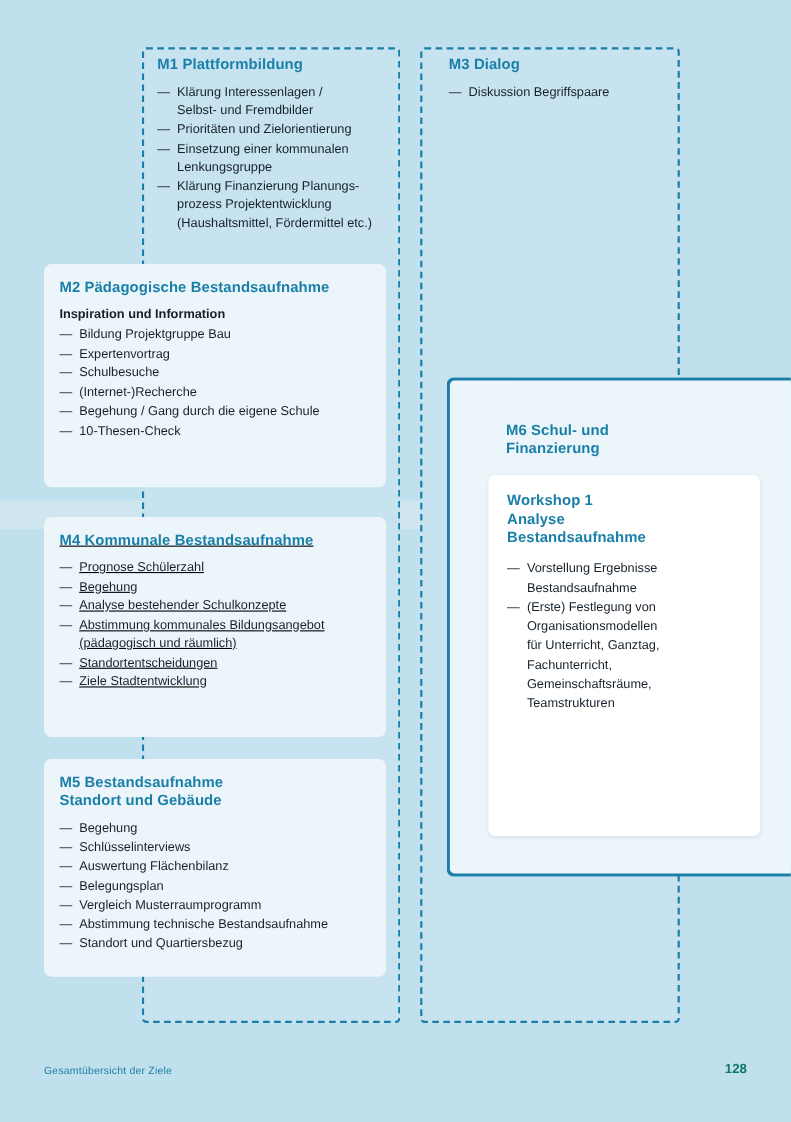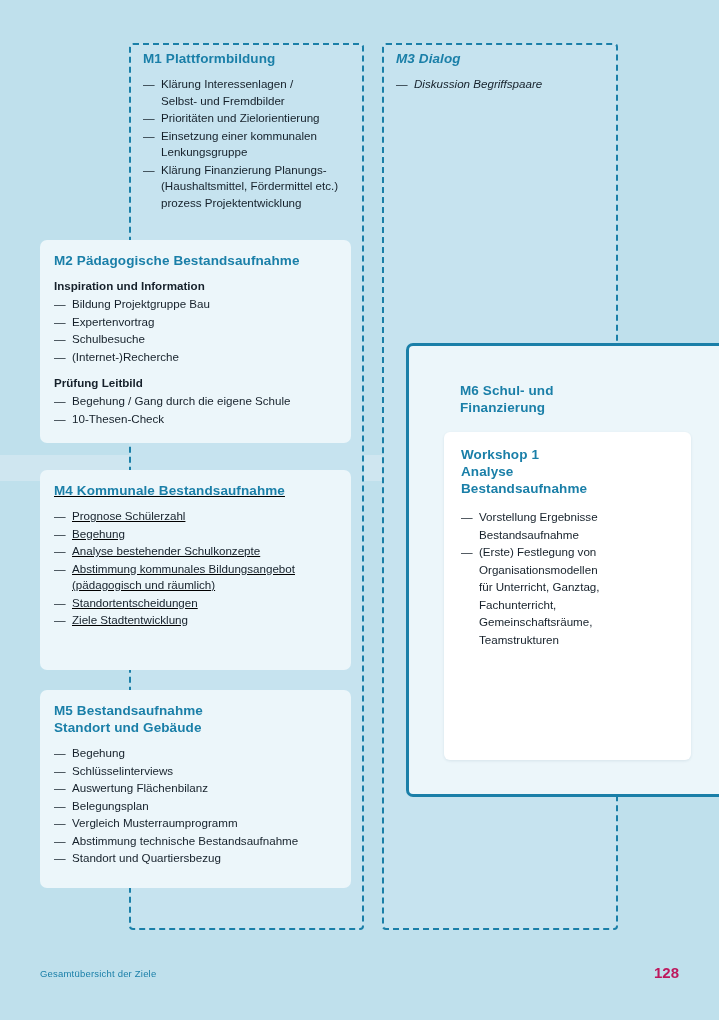--- a/index.html
+++ b/index.html
@@ -113,21 +113,21 @@
   ul.items li .dash {
     position: absolute;
     left: 0;
     top: 0;
     color: #15202a;
   }
   ul.items li .cont { display: block; }
 
   
   .b-m1 { left: 143px; top: 50px;  width: 218px; }
-  .b-m3 { left: 396px; top: 50px;  width: 215px; font-style: italic; }
+  .b-m3 { left: 408px; top: 50px;  width: 215px; }
   .b-m2 { left: 54px;  top: 252px; width: 290px; }
   .b-m4 { left: 54px;  top: 482px; width: 292px; text-decoration: underline; }
   .b-m5 { left: 54px;  top: 702px; width: 292px; }
   .b-m6 { left: 460px; top: 372px; width: 150px; margin-top: 10px; }
   .b-ws { left: 461px; top: 446px; width: 215px; }
 
   .b-m6 .mtitle { margin-bottom: 0; }
   .b-ws .mtitle { margin-bottom: 11px; }
   .b-ws ul.items li { line-height: 17.5px; margin-bottom: 0; }
 
@@ -145,23 +145,23 @@
     left: 40px;
     top: 8px;
     color: #1a7fa8;
     font-size: 9.5px;
     letter-spacing: .2px;
   }
   .footer-page {
     position: absolute;
     right: 40px;
     top: 4px;
-    color: #be185d;
+    color: #0f766e;
     font-weight: bold;
-    font-size: 15px;
+    font-size: 12px;
   }
 </style>
 </head>
 <body>
 
 <div id="page">
 
   <div class="band band-a"></div>
 
   <div class="dashcol dashcol-left"></div>
@@ -188,22 +188,22 @@
         <span>Prioritäten und Zielorientierung</span>
       </li>
       <li>
         <span class="dash">—</span>
         <span>Einsetzung einer kommunalen</span>
         <span class="cont">Lenkungsgruppe</span>
       </li>
       <li>
         <span class="dash">—</span>
         <span>Klärung Finanzierung Planungs-</span>
+        <span class="cont">prozess Projektentwicklung</span>
         <span class="cont">(Haushaltsmittel, Fördermittel etc.)</span>
-        <span class="cont">prozess Projektentwicklung</span>
       </li>
     </ul>
   </div>
 
   <div class="block b-m3">
     <div class="mtitle">M3 Dialog</div>
     <ul class="items">
       <li>
         <span class="dash">—</span>
         <span>Diskussion Begriffspaare</span>
@@ -225,21 +225,20 @@
       </li>
       <li>
         <span class="dash">—</span>
         <span>Schulbesuche</span>
       </li>
       <li>
         <span class="dash">—</span>
         <span>(Internet-)Recherche</span>
       </li>
     </ul>
-    <div class="sub spaced">Prüfung Leitbild</div>
     <ul class="items">
       <li>
         <span class="dash">—</span>
         <span>Begehung / Gang durch die eigene Schule</span>
       </li>
       <li>
         <span class="dash">—</span>
         <span>10-Thesen-Check</span>
       </li>
     </ul>

